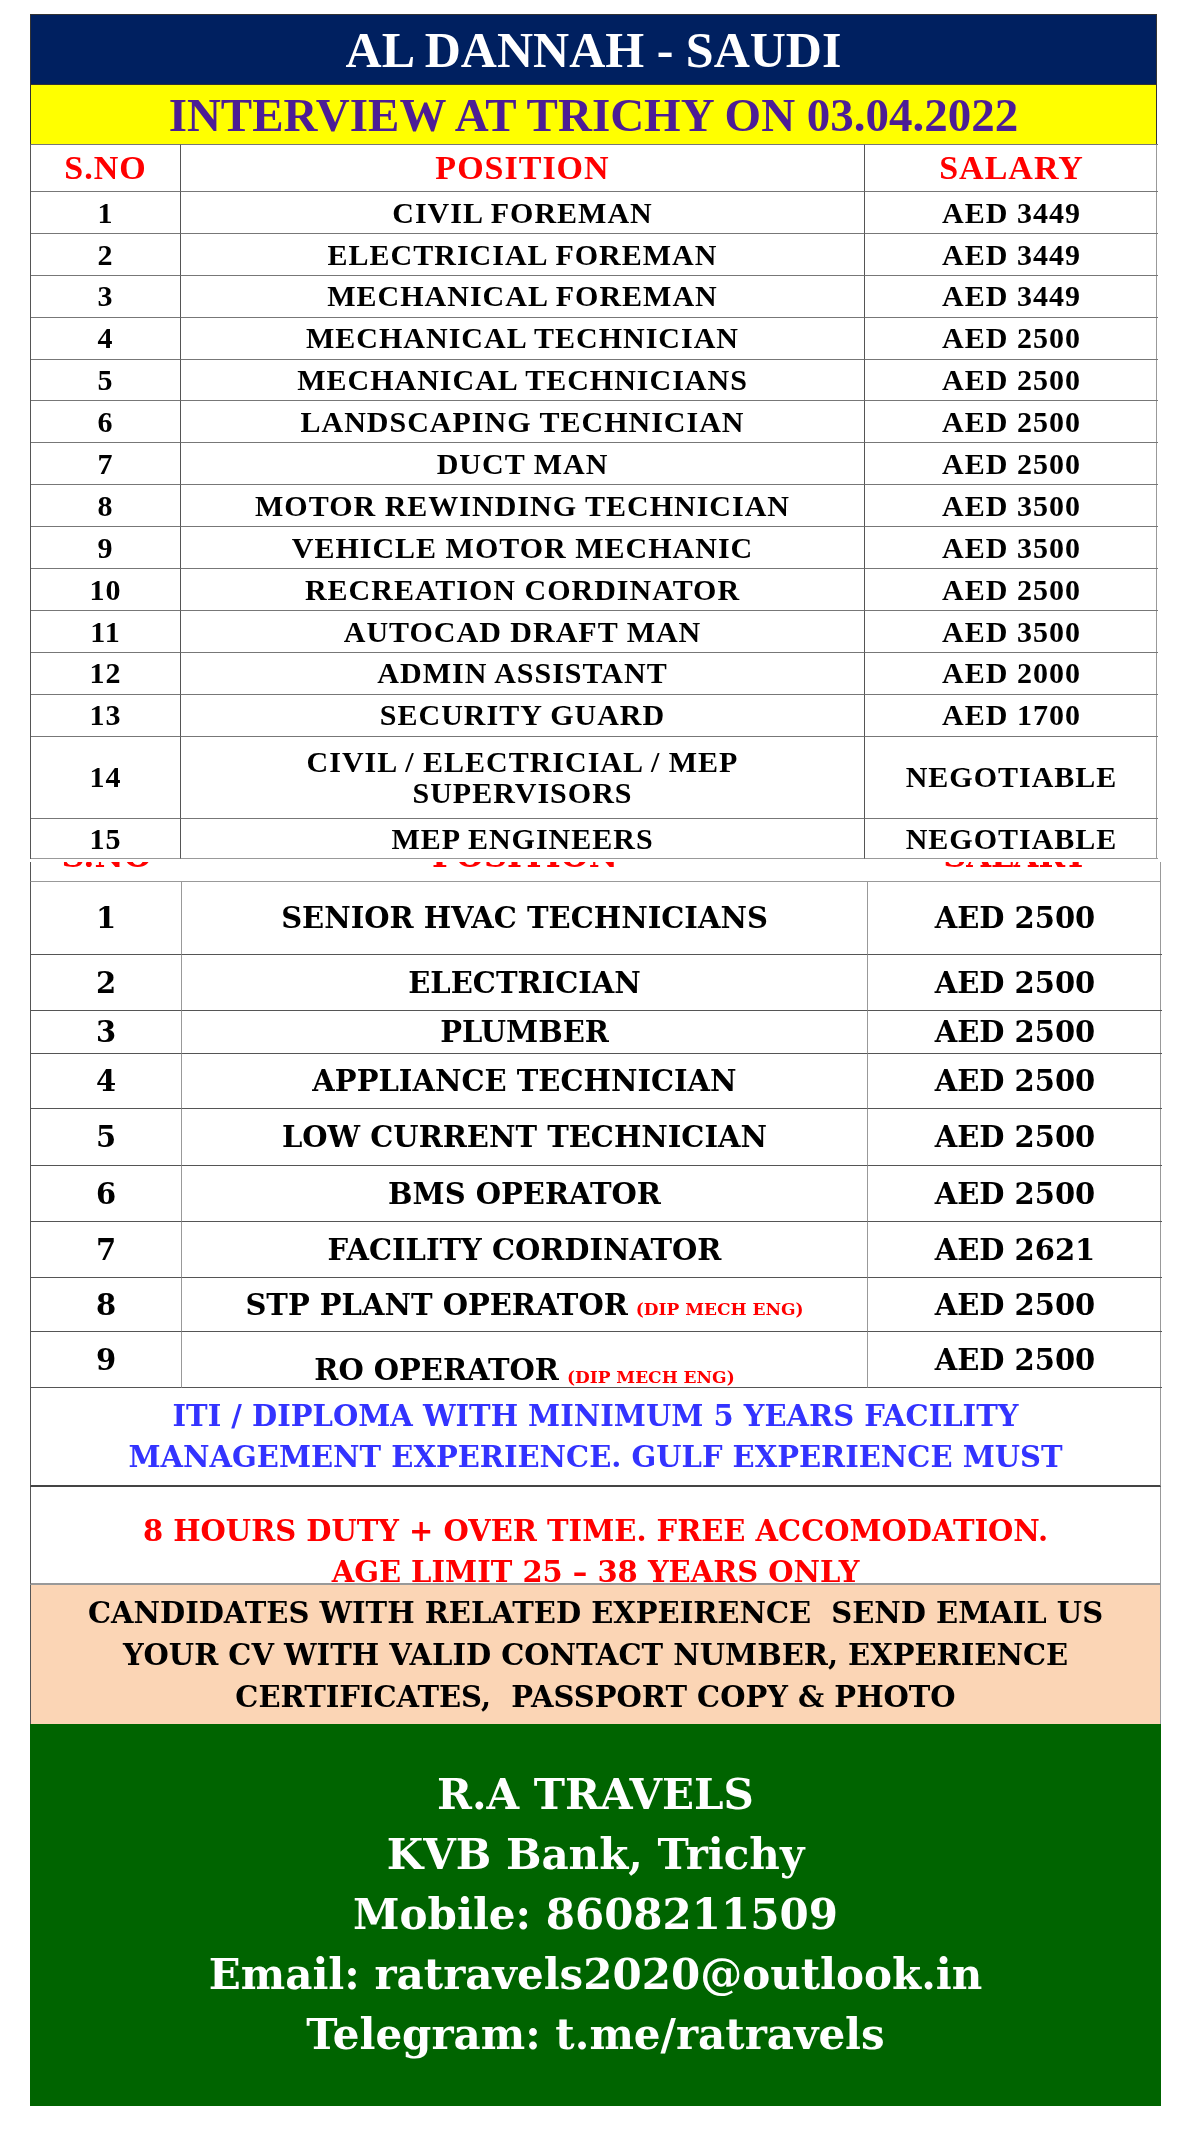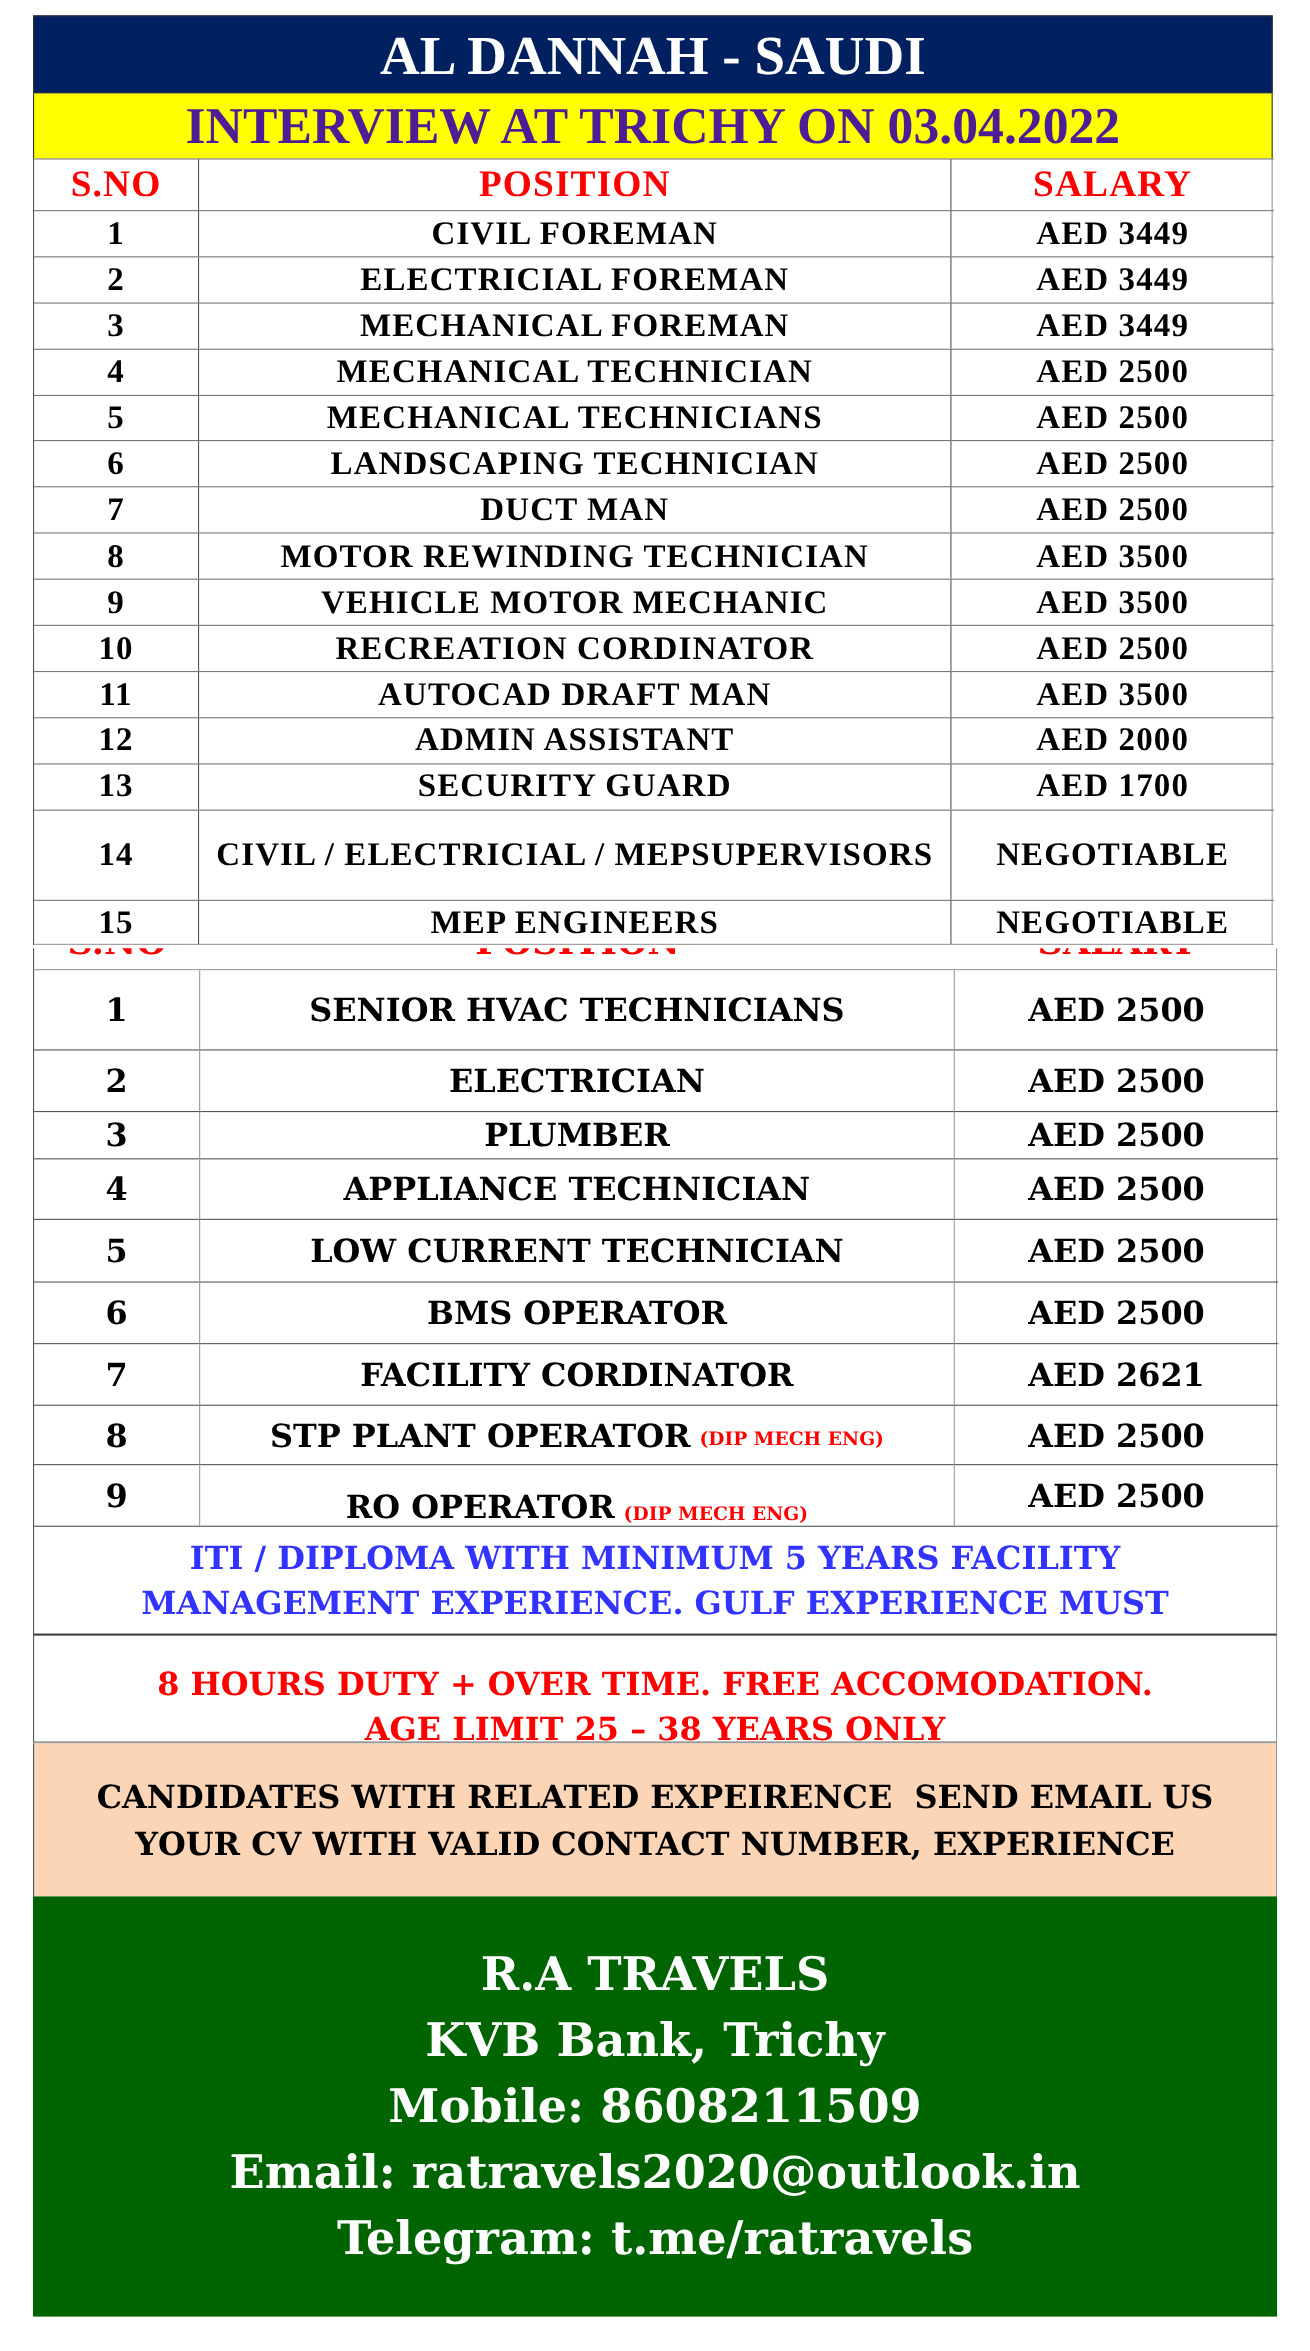--- a/index.html
+++ b/index.html
@@ -97,21 +97,21 @@
 
     <div class="r">12</div>
     <div class="r">ADMIN ASSISTANT</div>
     <div class="r">AED 2000</div>
 
     <div class="r">13</div>
     <div class="r">SECURITY GUARD</div>
     <div class="r">AED 1700</div>
 
     <div class="r2">14</div>
-    <div class="r2" style="flex-direction:row;">
+    <div class="r2" style="flex-direction:column;">
       <span>CIVIL / ELECTRICIAL / MEP</span>
       <span>SUPERVISORS</span>
     </div>
     <div class="r2">NEGOTIABLE</div>
 
     <div class="r last">15</div>
     <div class="r last">MEP ENGINEERS</div>
     <div class="r last">NEGOTIABLE</div>
   </div>
 </div>
@@ -182,20 +182,21 @@
 </div>
 
 <div class="block" id="duty">
   <div>8 HOURS DUTY + OVER TIME. FREE ACCOMODATION.</div>
   <div>AGE LIMIT 25 – 38 YEARS ONLY</div>
 </div>
 
 <div class="block" id="apply">
   <div style="white-space:pre;">CANDIDATES WITH RELATED EXPEIRENCE  SEND EMAIL US</div>
   <div>YOUR CV WITH VALID CONTACT NUMBER, EXPERIENCE</div>
+  <div style="white-space:pre;">CERTIFICATES,  PASSPORT COPY &amp; PHOTO</div>
 </div>
 
 <div class="block" id="contact">
   <div class="title">R.A TRAVELS</div>
   <div>KVB Bank, Trichy</div>
   <div>Mobile: 8608211509</div>
   <div>Email: ratravels2020@outlook.in</div>
   <div>Telegram: t.me/ratravels</div>
 </div>
 

